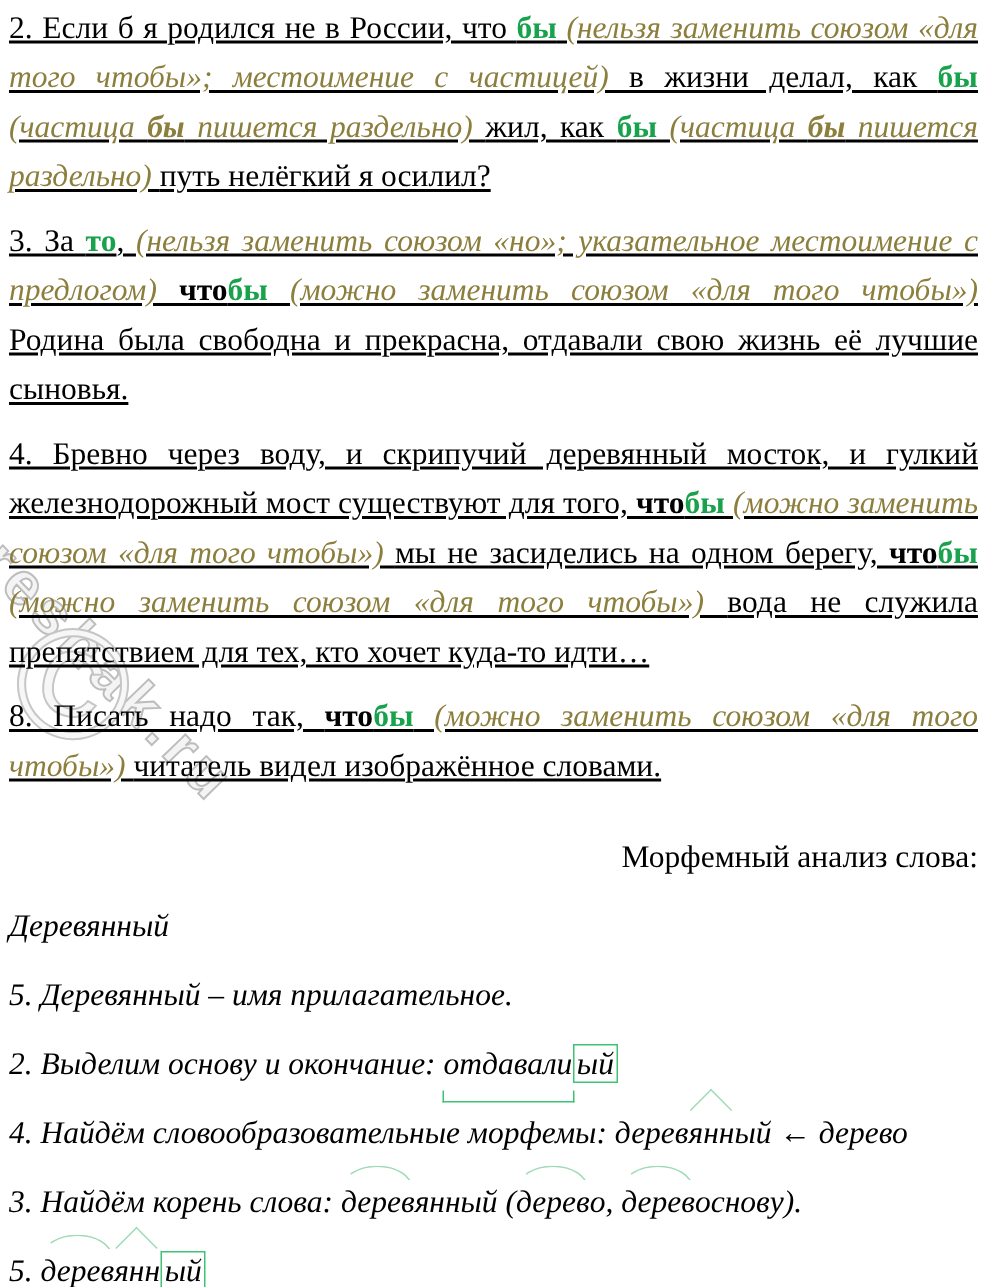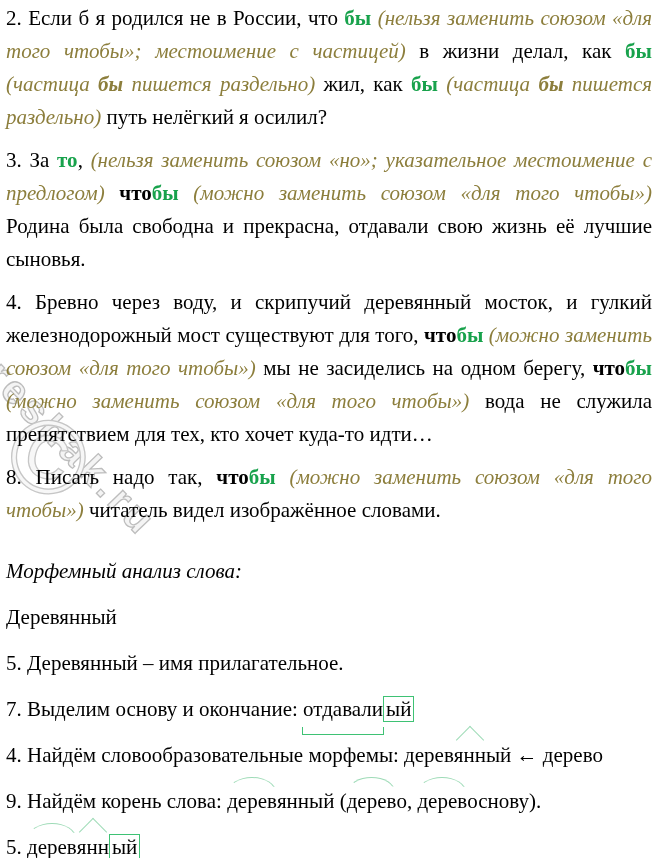--- a/index.html
+++ b/index.html
@@ -32,32 +32,33 @@
     -webkit-text-stroke:1.3px #c6c6c6;
   }
 
   
   .content { position:relative; z-index:1; padding:2px 6px 0 6px; }
 
   .para {
     margin:0 0 10px 0;
     text-align:justify;
     line-height:33px;
+    text-decoration:underline;
   }
   .green-bold  { color:#18a24c; font-weight:bold; }
   .black-bold  { font-weight:bold; }
   .olive       { color:#8c7e3c; font-style:italic; }
   .olive-bold  { color:#8c7e3c; font-style:italic; font-weight:bold; }
 
   .analysis-heading {
-    font-style:italic;
     margin:28px 0 13px 0;
     line-height:33px;
+    text-align:right;
   }
-  .morph-line { margin:0 0 13px 0; line-height:33px; }
+  .morph-line { margin:0 0 13px 0; line-height:33px;font-style:italic; }
 
   
   .m-root { position:relative; display:inline-block; }
   .m-root::before {
     content:""; position:absolute; left:1px; right:1px; top:-8px; height:13px;
     border:1.7px solid transparent; border-top-color:#9edbb7;
     border-radius:50% 50% 0 0 / 100% 100% 0 0;
   }
   .m-caret { position:relative; display:inline-block; }
   .m-caret::before {
@@ -92,21 +93,21 @@
   <p class="para"><span>4. Бревно через воду, и скрипучий деревянный мосток, и гулкий железнодорожный мост существуют для того, </span><span class="black-bold">что</span><span class="green-bold">бы</span><span class="olive"> (можно заменить союзом «для того чтобы») </span><span>мы не засиделись на одном берегу, </span><span class="black-bold">что</span><span class="green-bold">бы</span><span class="olive"> (можно заменить союзом «для того чтобы») </span><span>вода не служила препятствием для тех, кто хочет куда-то идти…</span></p>
 
   <p class="para"><span>8. Писать надо так, </span><span class="black-bold">что</span><span class="green-bold">бы</span><span class="olive"> (можно заменить союзом «для того чтобы») </span><span>читатель видел изображённое словами.</span></p>
 
   <p class="analysis-heading">Морфемный анализ слова:</p>
 
   <p class="morph-line">Деревянный</p>
 
   <p class="morph-line">5. Деревянный – имя прилагательное.</p>
 
-  <p class="morph-line"><span>7. Выделим основу и окончание: </span><span class="m-stem"><span>отдавали</span></span><span class="m-ending">ый</span></p>
+  <p class="morph-line"><span>2. Выделим основу и окончание: </span><span class="m-stem"><span>отдавали</span></span><span class="m-ending">ый</span></p>
 
   <p class="morph-line"><span>4. Найдём словообразовательные морфемы: </span><span>дерев</span><span class="m-caret">янн</span><span>ый</span><span> ← дерево</span></p>
 
-  <p class="morph-line"><span>9. Найдём корень слова: </span><span class="m-root">дерев</span><span>янный</span><span> (</span><span class="m-root">дерев</span><span>о, </span><span class="m-root">дерев</span><span>основу).</span></p>
+  <p class="morph-line"><span>3. Найдём корень слова: </span><span class="m-root">дерев</span><span>янный</span><span> (</span><span class="m-root">дерев</span><span>о, </span><span class="m-root">дерев</span><span>основу).</span></p>
 
   <p class="morph-line"><span>5. </span><span class="m-stem"><span class="m-root">дерев</span><span class="m-caret">янн</span></span><span class="m-ending">ый</span></p>
 
 </div>
 
 </body></html>

